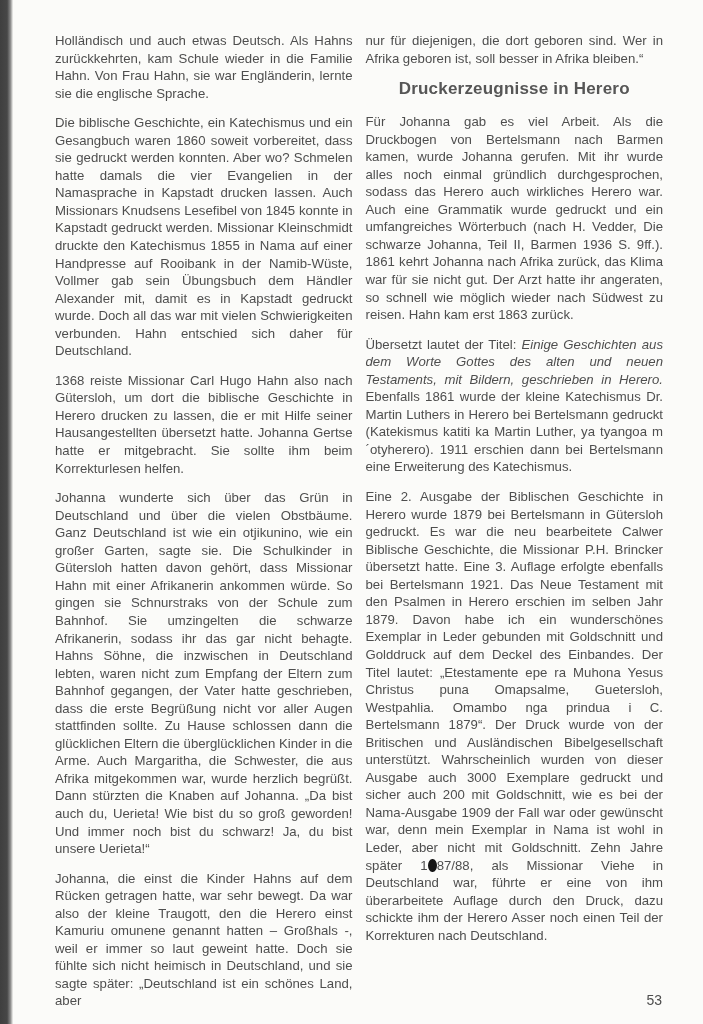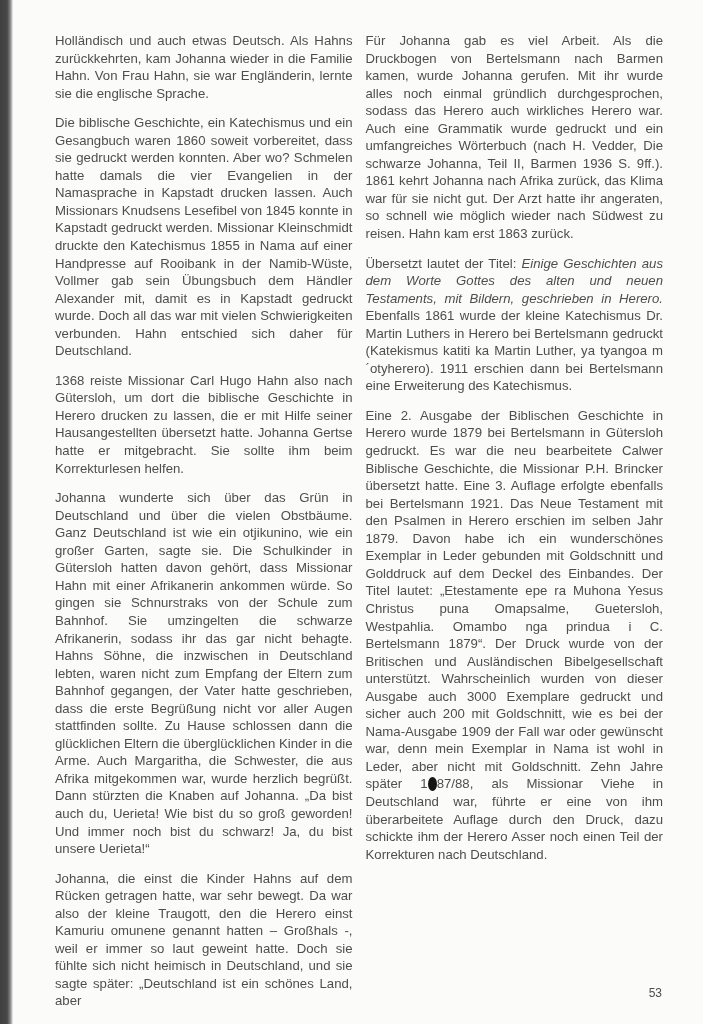--- a/index.html
+++ b/index.html
@@ -49,38 +49,40 @@
     background: #161616;
     color: #161616;
     border-radius: 50%;
     min-width: 9px;
     text-align: center;
     line-height: 1.05;
   }
   .page-number {
     position: absolute;
     right: 41px;
-    bottom: 24px;
-    font-size: 12px;
+    bottom: 16px;
+    font-size: 14px;
     color: #4d4d4d;
   }
 </style>
 </head>
 <body>
 
 <div class="page">
   <div class="scan-edge"></div>
   <div class="content">
     <div class="column" id="col-left">
-        <p><span>Holländisch und auch etwas Deutsch. Als Hahns zurückkehrten, kam Johanna wieder in die Familie Hahn. Von Frau Hahn, sie war Engländerin, lernte sie die englische Sprache.</span></p>
+        <p><span>Holländisch und auch etwas Deutsch. Als Hahns zurückkehrten, kam Schule wieder in die Familie Hahn. Von Frau Hahn, sie war Engländerin, lernte sie die englische Sprache.</span></p>
         <p><span>Die biblische Geschichte, ein Katechismus und ein Gesangbuch waren 1860 soweit vorbereitet, dass sie gedruckt werden konnten. Aber wo? Schmelen hatte damals die vier Evangelien in der Namasprache in Kapstadt drucken lassen. Auch Missionars Knudsens Lesefibel von 1845 konnte in Kapstadt gedruckt werden. Missionar Kleinschmidt druckte den Katechismus 1855 in Nama auf einer Handpresse auf Rooibank in der Namib-Wüste, Vollmer gab sein Übungsbuch dem Händler Alexander mit, damit es in Kapstadt gedruckt wurde. Doch all das war mit vielen Schwierigkeiten verbunden. Hahn entschied sich daher für Deutschland.</span></p>
         <p><span>1368 reiste Missionar Carl Hugo Hahn also nach Gütersloh, um dort die biblische Geschichte in Herero drucken zu lassen, die er mit Hilfe seiner Hausangestellten übersetzt hatte. Johanna Gertse hatte er mitgebracht. Sie sollte ihm beim Korrekturlesen helfen.</span></p>
         <p><span>Johanna wunderte sich über das Grün in Deutschland und über die vielen Obstbäume. Ganz Deutschland ist wie ein otjikunino, wie ein großer Garten, sagte sie. Die Schulkinder in Gütersloh hatten davon gehört, dass Missionar Hahn mit einer Afrikanerin ankommen würde. So gingen sie Schnurstraks von der Schule zum Bahnhof. Sie umzingelten die schwarze Afrikanerin, sodass ihr das gar nicht behagte. Hahns Söhne, die inzwischen in Deutschland lebten, waren nicht zum Empfang der Eltern zum Bahnhof gegangen, der Vater hatte geschrieben, dass die erste Begrüßung nicht vor aller Augen stattfinden sollte. Zu Hause schlossen dann die glücklichen Eltern die überglücklichen Kinder in die Arme. Auch Margaritha, die Schwester, die aus Afrika mitgekommen war, wurde herzlich begrüßt. Dann stürzten die Knaben auf Johanna. „Da bist auch du, Uerieta! Wie bist du so groß geworden! Und immer noch bist du schwarz! Ja, du bist unsere Uerieta!“</span></p>
         <p><span>Johanna, die einst die Kinder Hahns auf dem Rücken getragen hatte, war sehr bewegt. Da war also der kleine Traugott, den die Herero einst Kamuriu omunene genannt hatten – Großhals -, weil er immer so laut geweint hatte. Doch sie fühlte sich nicht heimisch in Deutschland, und sie sagte später: „Deutschland ist ein schönes Land, aber</span></p>
       </div>
     <div class="column" id="col-right">
+        <p><span>nur für diejenigen, die dort geboren sind. Wer in Afrika geboren ist, soll besser in Afrika bleiben.“</span></p>
+        <h2>Druckerzeugnisse in Herero</h2>
         <p><span>Für Johanna gab es viel Arbeit. Als die Druckbogen von Bertelsmann nach Barmen kamen, wurde Johanna gerufen. Mit ihr wurde alles noch einmal gründlich durchgesprochen, sodass das Herero auch wirkliches Herero war. Auch eine Grammatik wurde gedruckt und ein umfangreiches Wörterbuch (nach H. Vedder, Die schwarze Johanna, Teil II, Barmen 1936  S. 9ff.). 1861 kehrt Johanna nach Afrika zurück, das Klima war für sie nicht gut. Der Arzt hatte ihr angeraten, so schnell wie möglich wieder nach Südwest zu reisen. Hahn kam erst 1863 zurück.</span></p>
         <p><span>Übersetzt lautet der Titel: </span><em>Einige Geschichten aus dem Worte Gottes des alten und neuen Testaments, mit Bildern, geschrieben in Herero.</em><span> Ebenfalls 1861 wurde der kleine Katechismus Dr. Martin Luthers in Herero bei Bertelsmann gedruckt (Katekismus katiti ka Martin Luther, ya tyangoa m´otyherero). 1911 erschien dann bei Bertelsmann eine Erweiterung des Katechismus.</span></p>
         <p><span>Eine 2. Ausgabe der Biblischen Geschichte in Herero wurde 1879 bei Bertelsmann in Gütersloh gedruckt. Es war die neu bearbeitete  Calwer Biblische Geschichte, die Missionar P.H. Brincker übersetzt hatte. Eine 3. Auflage erfolgte ebenfalls bei Bertelsmann 1921. Das Neue Testament mit den Psalmen in Herero erschien im selben Jahr 1879. Davon habe ich ein wunderschönes Exemplar in Leder gebunden mit Goldschnitt und Golddruck auf dem Deckel des Einbandes. Der Titel lautet: „Etestamente epe ra Muhona Yesus Christus puna Omapsalme, Guetersloh, Westpahlia. Omambo nga prindua i C. Bertelsmann 1879“. Der Druck wurde von der Britischen und Ausländischen Bibelgesellschaft unterstützt. Wahrscheinlich wurden von dieser Ausgabe auch 3000 Exemplare gedruckt und sicher auch 200 mit Goldschnitt, wie es bei der Nama-Ausgabe 1909 der Fall war oder gewünscht war, denn mein Exemplar in Nama ist wohl in Leder, aber nicht mit Goldschnitt. Zehn Jahre später 1</span><span class="ink-blob">8</span><span>87/88, als Missionar Viehe in Deutschland war, führte er eine von ihm überarbeitete Auflage durch den Druck, dazu schickte ihm der Herero Asser noch einen Teil der Korrekturen nach Deutschland.</span></p>
       </div>
   </div>
   <div class="page-number">53</div>
 </div>
 
 </body></html>

